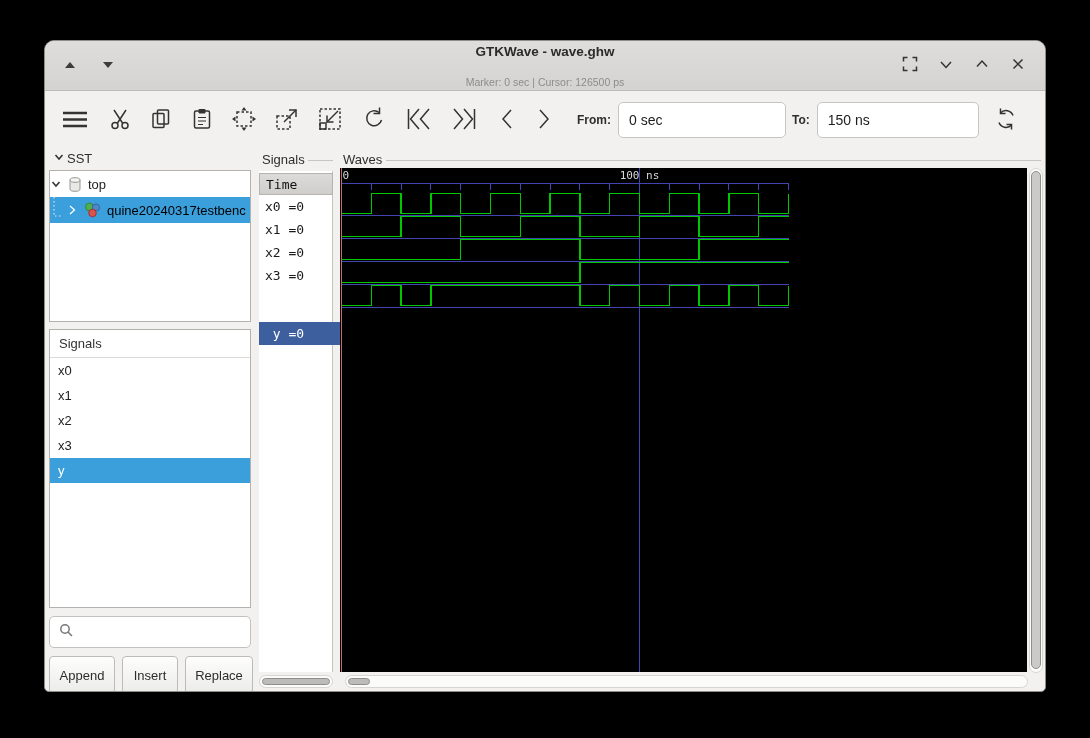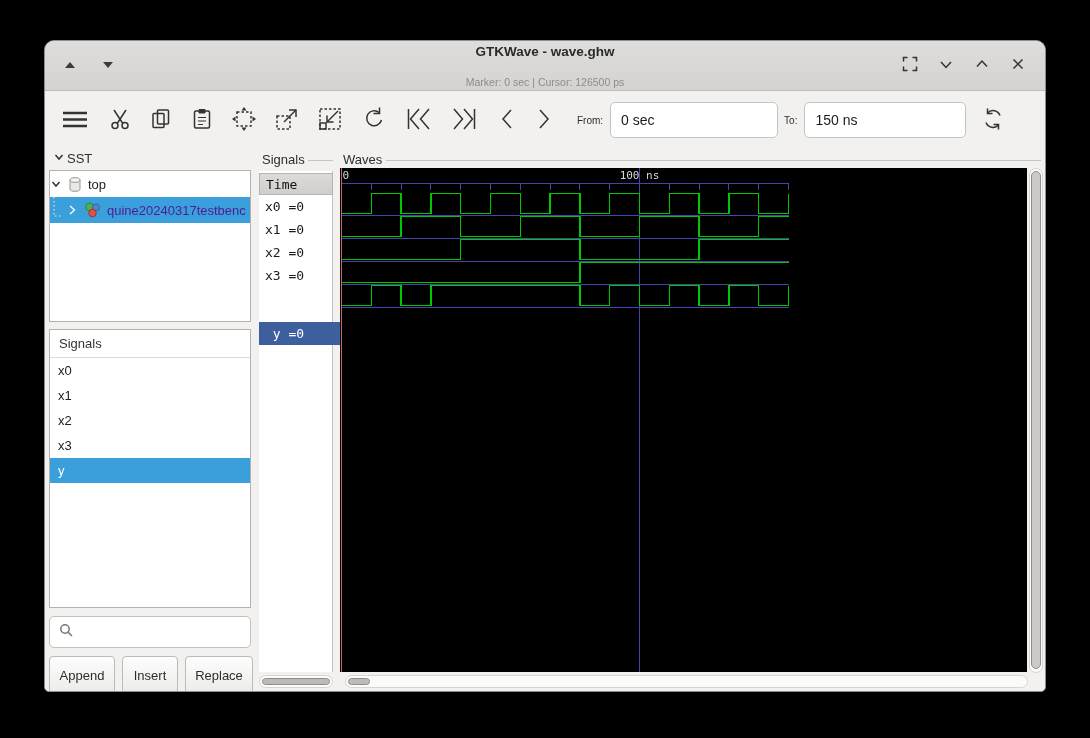--- a/index.html
+++ b/index.html
@@ -18,38 +18,38 @@
   .tb-btn { background:none; border:none; width:22px; height:22px; display:flex;
             align-items:center; justify-content:center; cursor:default; }
   .tb-center { text-align:center; }
   .tb-title { font-size:13.5px; font-weight:600; color:#2b2b2b; }
   .tb-sub { font-size:10.5px; color:#8c8c8c; margin-top:17px; }
 
   
   .toolbar { height:58px; display:flex; align-items:center; padding:0 14px; }
   .icon-btn { background:none; border:none; padding:0; margin-right:17px;
               display:flex; align-items:center; cursor:default; }
-  .toolbar label { font-size:10px; color:#2e2e2e; margin:0 7px 0 6px; }
+  .toolbar label { font-size:12px; color:#2e2e2e; margin:0 7px 0 6px;font-weight:bold; }
   .toolbar input { height:36px; border:1px solid #c6c5c2; border-radius:5px; background:#fff;
                    font-size:14px; color:#1c1c1c; padding:0 10px;
                    font-family:"Liberation Sans",sans-serif; }
   #from-input { width:168px; } #to-input { width:162px; }
   #reload-btn { margin-left:14px; margin-right:0; }
 
   
   .frame-label { position:absolute; font-size:13px; color:#2e2e2e; white-space:nowrap; }
   .frame-line  { position:absolute; height:1px; background:#c6c5c2; top:119px; }
 
   #sst-label { left:8px; top:110px; display:flex; align-items:center; gap:2px; }
 
   #sst-box { position:absolute; left:4px; top:129px; width:202px; height:152px;
              background:#fff; border:1px solid #b3b2af; overflow:hidden; }
   .tree-row { height:26px; display:flex; align-items:center; font-size:13px; color:#222;
               white-space:nowrap; overflow:hidden; }
-  .tree-row.selected { background:#3b9fdc; color:#4c1d95; }
+  .tree-row.selected { background:#3b9fdc; color:#000000; }
   .tree-row .ticn { display:flex; margin-right:6px; flex:none; }
 
   #list-box { position:absolute; left:4px; top:288px; width:202px; height:279px;
               background:#fff; border:1px solid #b3b2af; overflow:hidden; }
   .list-header { height:28px; line-height:27px; padding-left:9px; font-size:13px;
                  color:#333; border-bottom:1px solid #dcdbd9; }
   .list-row { height:25px; line-height:25px; padding-left:8px; font-size:13px; color:#222; }
   .list-row.selected { background:#3b9fdc; color:#fff; }
 
   #search-box { position:absolute; left:4px; top:575px; width:202px; height:32px;

